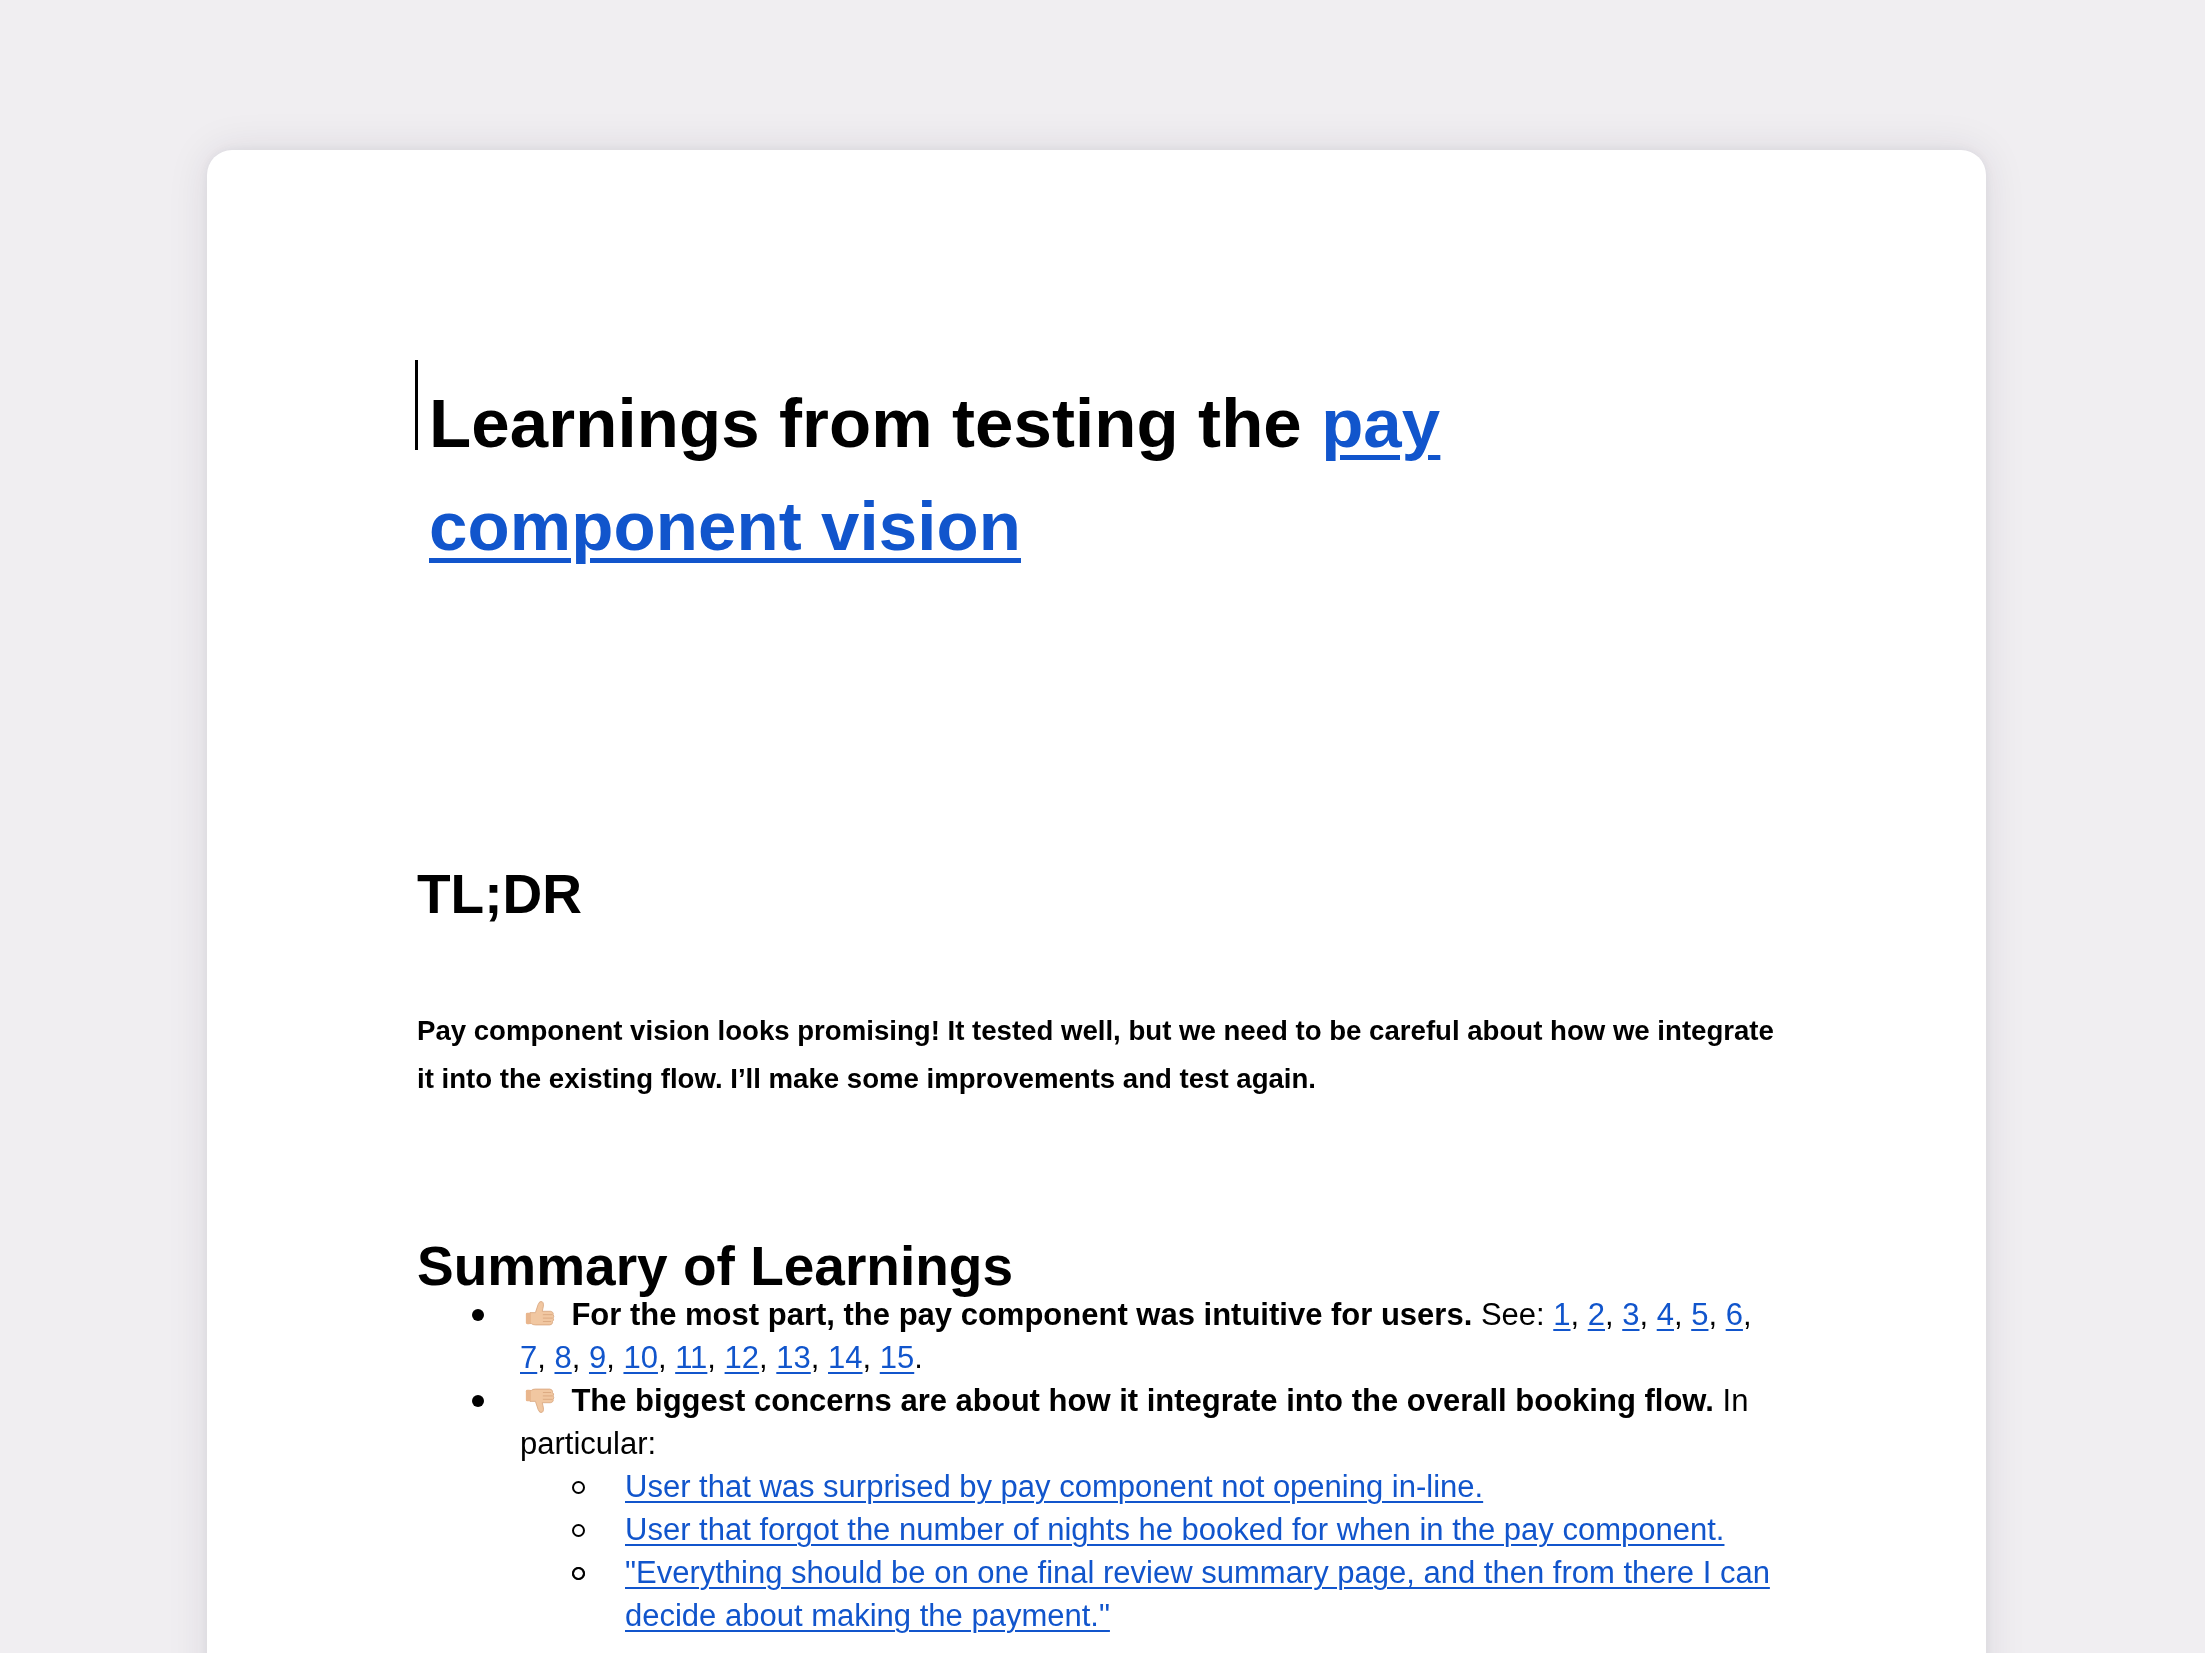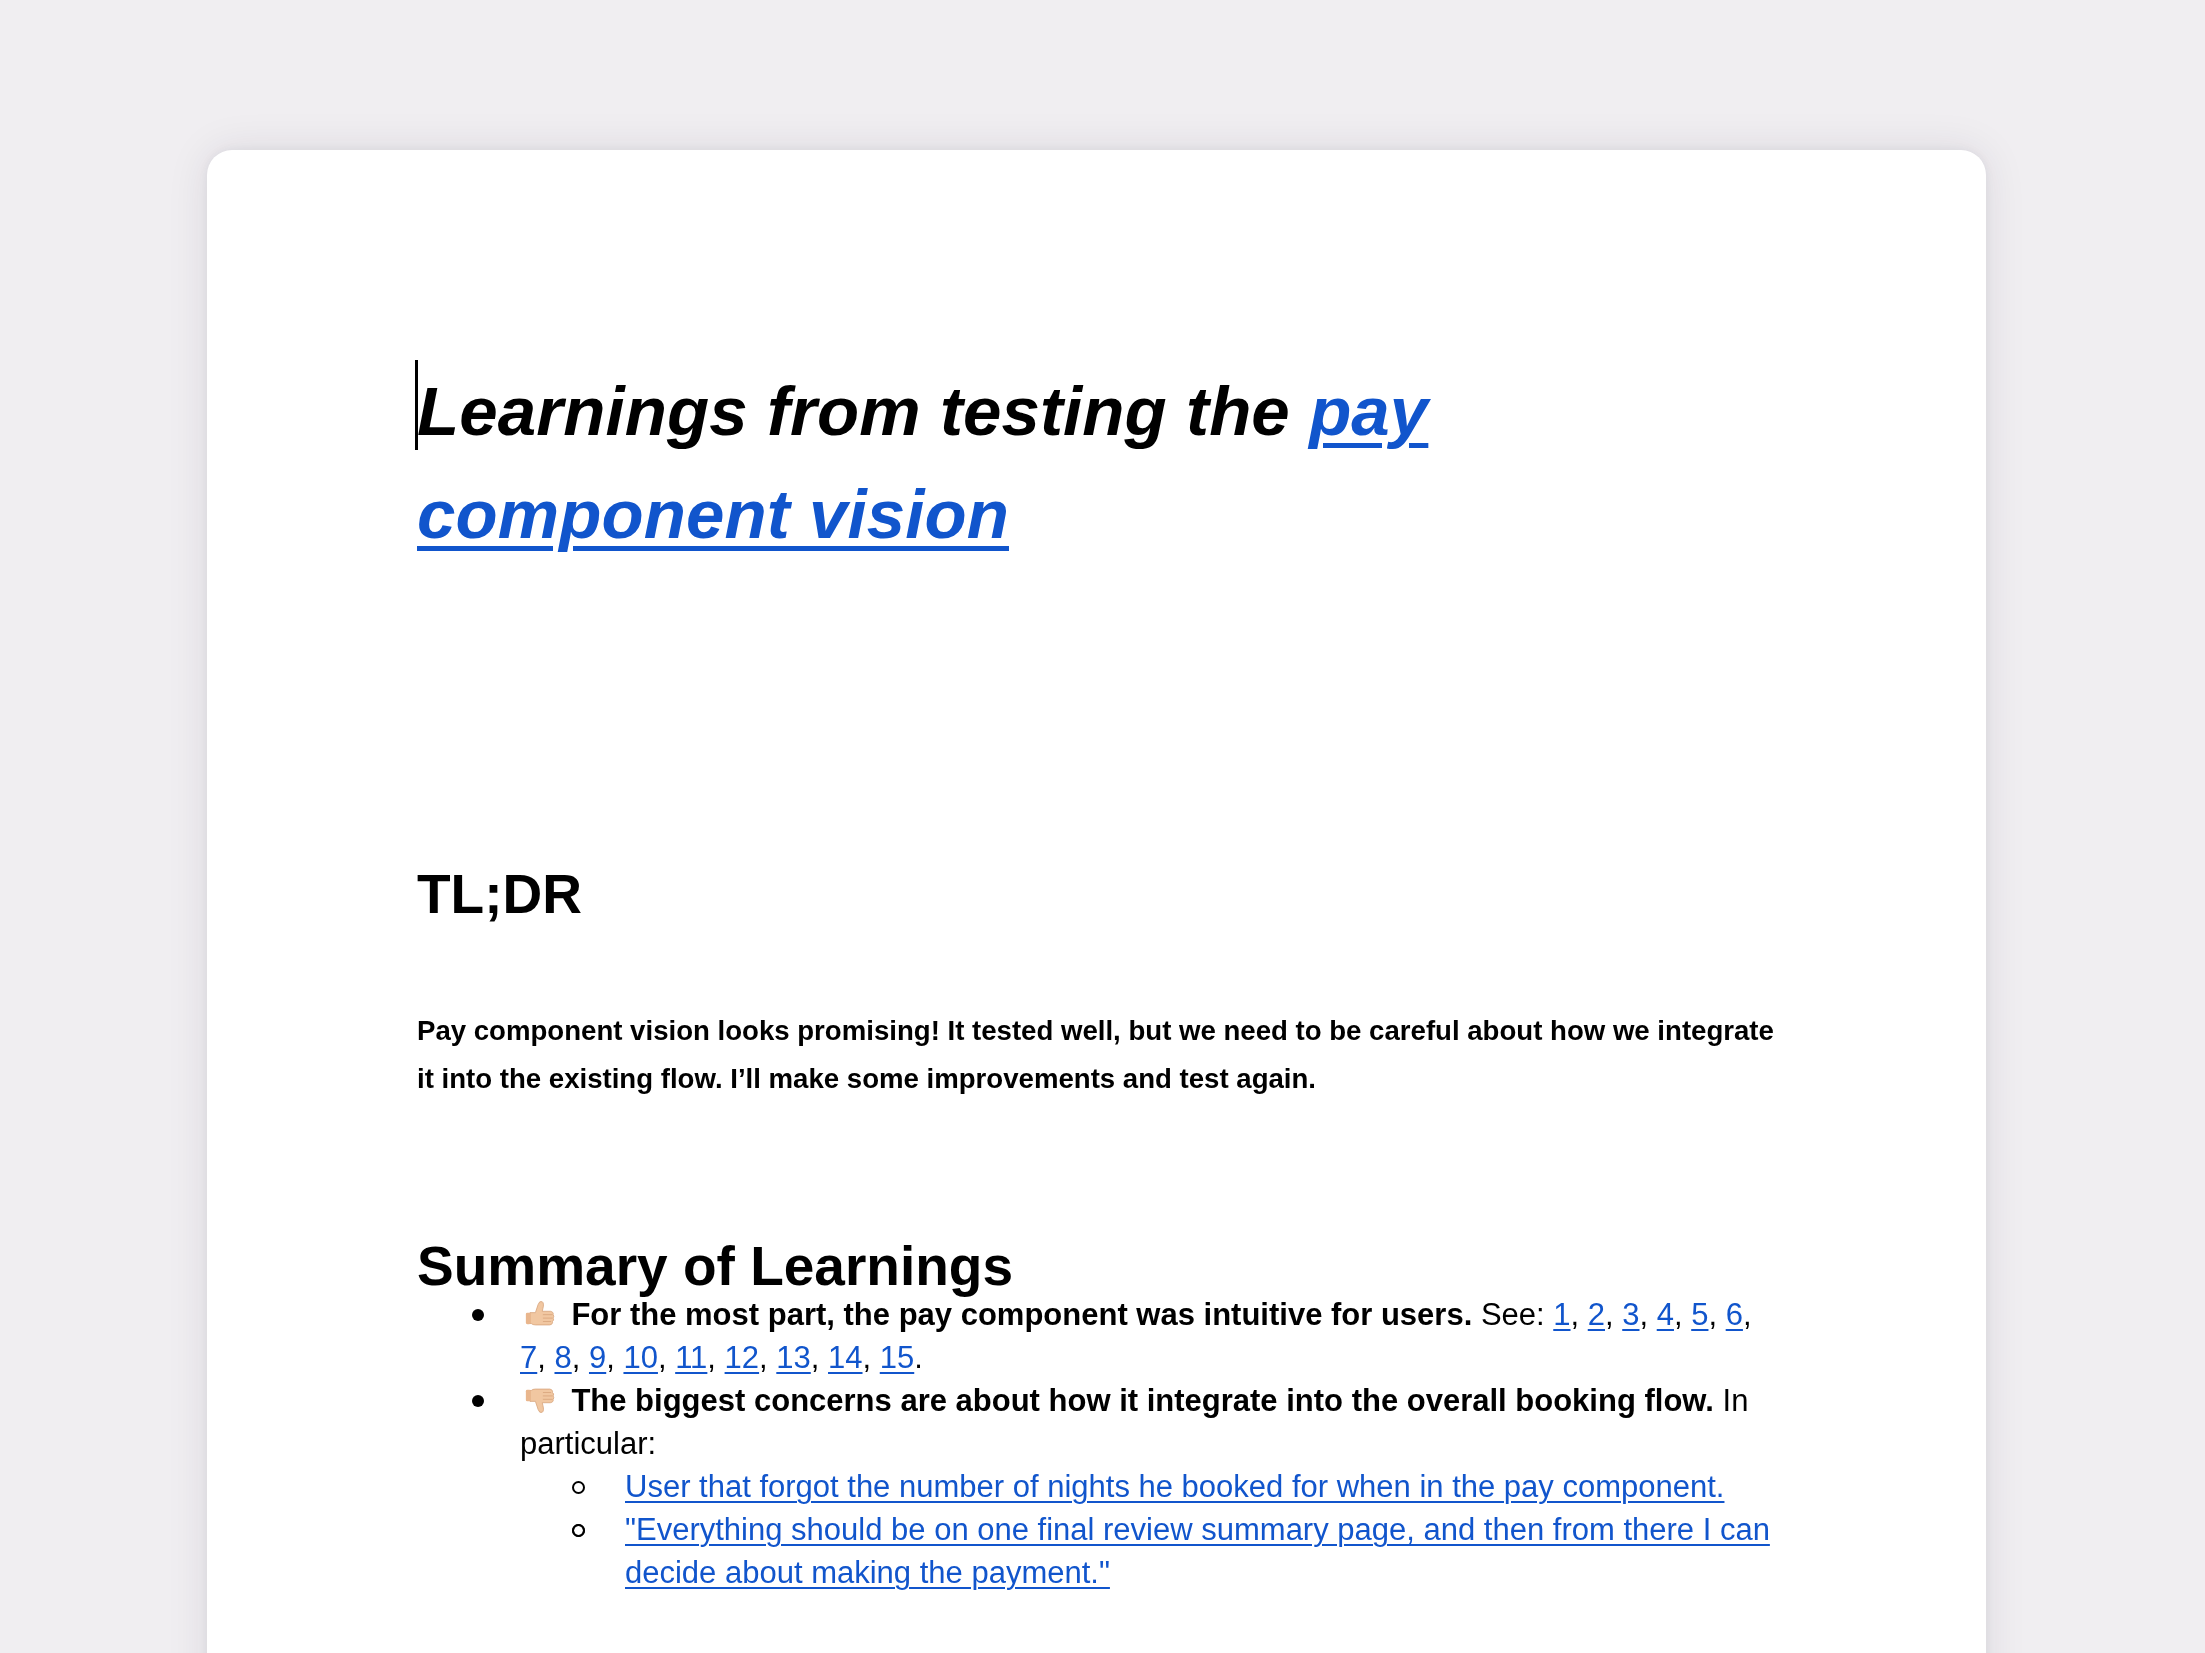--- a/index.html
+++ b/index.html
@@ -35,26 +35,25 @@
     color: #1155cc;
     text-decoration: underline;
     text-decoration-thickness: 0.07em;
     text-underline-offset: 0.12em;
   }
   .title {
     position: absolute;
     left: 0;
     top: 210px;
     width: 1361px;
-    margin: 0;
+    margin: 12px;
     font-size: 69px;
     line-height: 103px;
     font-weight: 700;
     letter-spacing: 0.1px;
-    font-style: italic;
   }
   .caret {
     position: absolute;
     left: -2.1px;
     top: 210px;
     width: 2.8px;
     height: 90px;
     background: #000000;
   }
   .h2 {
@@ -157,20 +156,24 @@
       <li>
         <span class="bullet-dot"></span>
         <svg class="emoji" viewBox="0 0 56 44">
           <path d="M14 24 L22 24 L26 36 Q28 42 32 40 Q35 38 33 30 L32 26 L44 26 Q49 25 48 21 Q50 19 48 16 Q50 13 47 11 Q48 7 43 6 L22 6 Q18 6 16 8 L14 8 Z" fill="#f1c7a1" stroke="#d8a47c" stroke-width="1.2"></path>
           <path d="M33 21 L47 21 M33 16 L47 16 M33 11 L45 11" stroke="#d8a47c" stroke-width="1.2" fill="none"></path>
           <rect x="8" y="7" width="7" height="17" rx="2" fill="#e9b68d"></rect>
         </svg><span class="bold">The biggest concerns are about how it integrate into the overall booking flow.</span><span> In particular:</span>
         <ul class="sub">
           <li>
             <span class="sub-circle"></span>
+            <a class="link">User that was surprised by pay component not opening in-line.</a>
+          </li>
+          <li>
+            <span class="sub-circle"></span>
             <a class="link">User that forgot the number of nights he booked for when in the pay component.</a>
           </li>
           <li>
             <span class="sub-circle"></span>
           </li>
           <li>
             <span class="sub-circle"></span>
             <a class="link">"Everything should be on one final review summary page, and then from there I can decide about making the payment."</a>
           </li>
         </ul>

